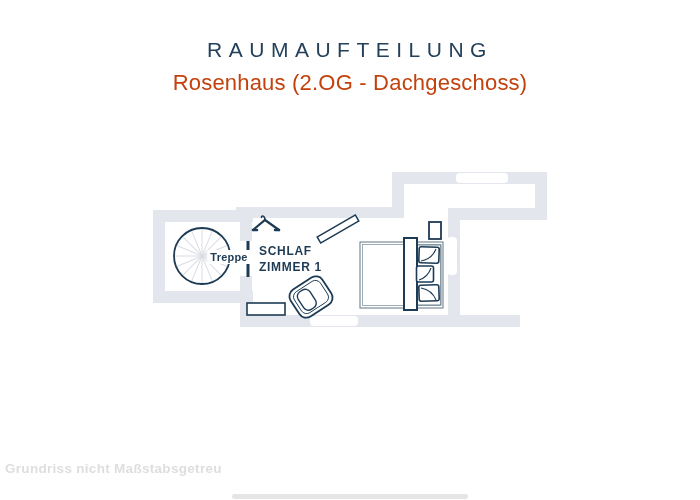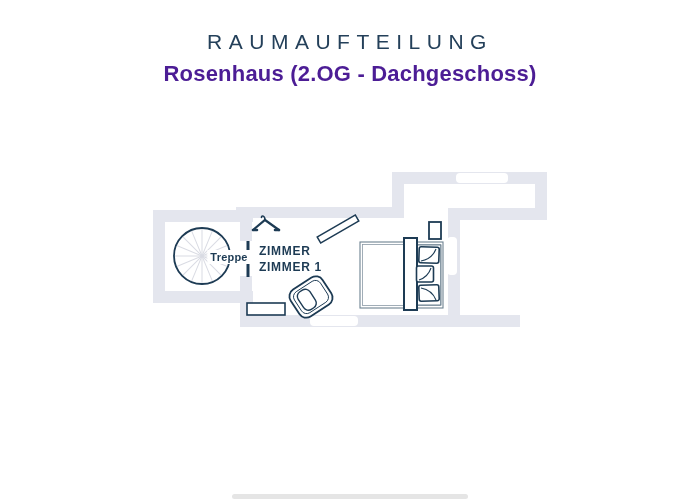--- a/index.html
+++ b/index.html
@@ -3,24 +3,24 @@
 <meta charset="utf-8">
 <style>
   html,body{margin:0;padding:0;background:#fff;}
   .page{
     position:relative;width:700px;height:500px;background:#fff;overflow:hidden;
     font-family:"Liberation Sans", sans-serif;
   }
   
   .hdr{position:absolute;top:30px;left:0;width:700px;text-align:center;}
   .hdr .title{
-    font-size:21px;font-weight:400;letter-spacing:6.5px;color:#24405a;margin:0;
+    font-size:21px;font-weight:400;letter-spacing:6.5px;color:#24405a;margin:8px;
   }
   .hdr .subtitle{
-    font-size:22px;font-weight:700;letter-spacing:0.2px;color:#4c1d95;margin:7px 0 0 0;
+    font-size:22px;font-weight:400;letter-spacing:0.2px;color:#c2410c;margin:7px 0 0 0;
   }
   
   .wall{position:absolute;background:#e4e6ee;}
   .window{position:absolute;background:#fff;border-radius:4px;}
   .svglayer{position:absolute;left:0;top:0;width:700px;height:500px;pointer-events:none;}
   
   .lbl-treppe{
     position:absolute;left:202px;top:257px;transform:translate(-50%,-50%);
     background:#fff;padding:1px 3px;font-size:11px;font-weight:700;color:#1d3b54;
     letter-spacing:0.2px;white-space:nowrap;margin-left:27px;
@@ -124,20 +124,21 @@
         <rect x="-19" y="-16" width="38" height="32" rx="8" class="stroke-navy" stroke-width="1.8"></rect>
         <rect x="-15.5" y="-12.5" width="31" height="25" rx="6" fill="none" stroke="#1d3b54" stroke-width="0.9"></rect>
         <rect x="-12" y="-10.5" width="14" height="21" rx="5.5" fill="none" stroke="#1d3b54" stroke-width="1.4"></rect>
       </g>
 
       <rect x="247" y="303" width="38" height="12" class="stroke-navy" stroke-width="1.6"></rect>
     </svg>
 
     <div class="lbl-treppe">Treppe</div>
     <div class="lbl-room">
-      <div>ZIMMER</div>
+      <div>SCHLAF</div>
       <div>ZIMMER 1</div>
     </div>
   </div>
 
+  <div class="disclaimer">Grundriss nicht Maßstabsgetreu</div>
   <div class="bottom-bar"></div>
 
 </div>
 
 </body></html>

